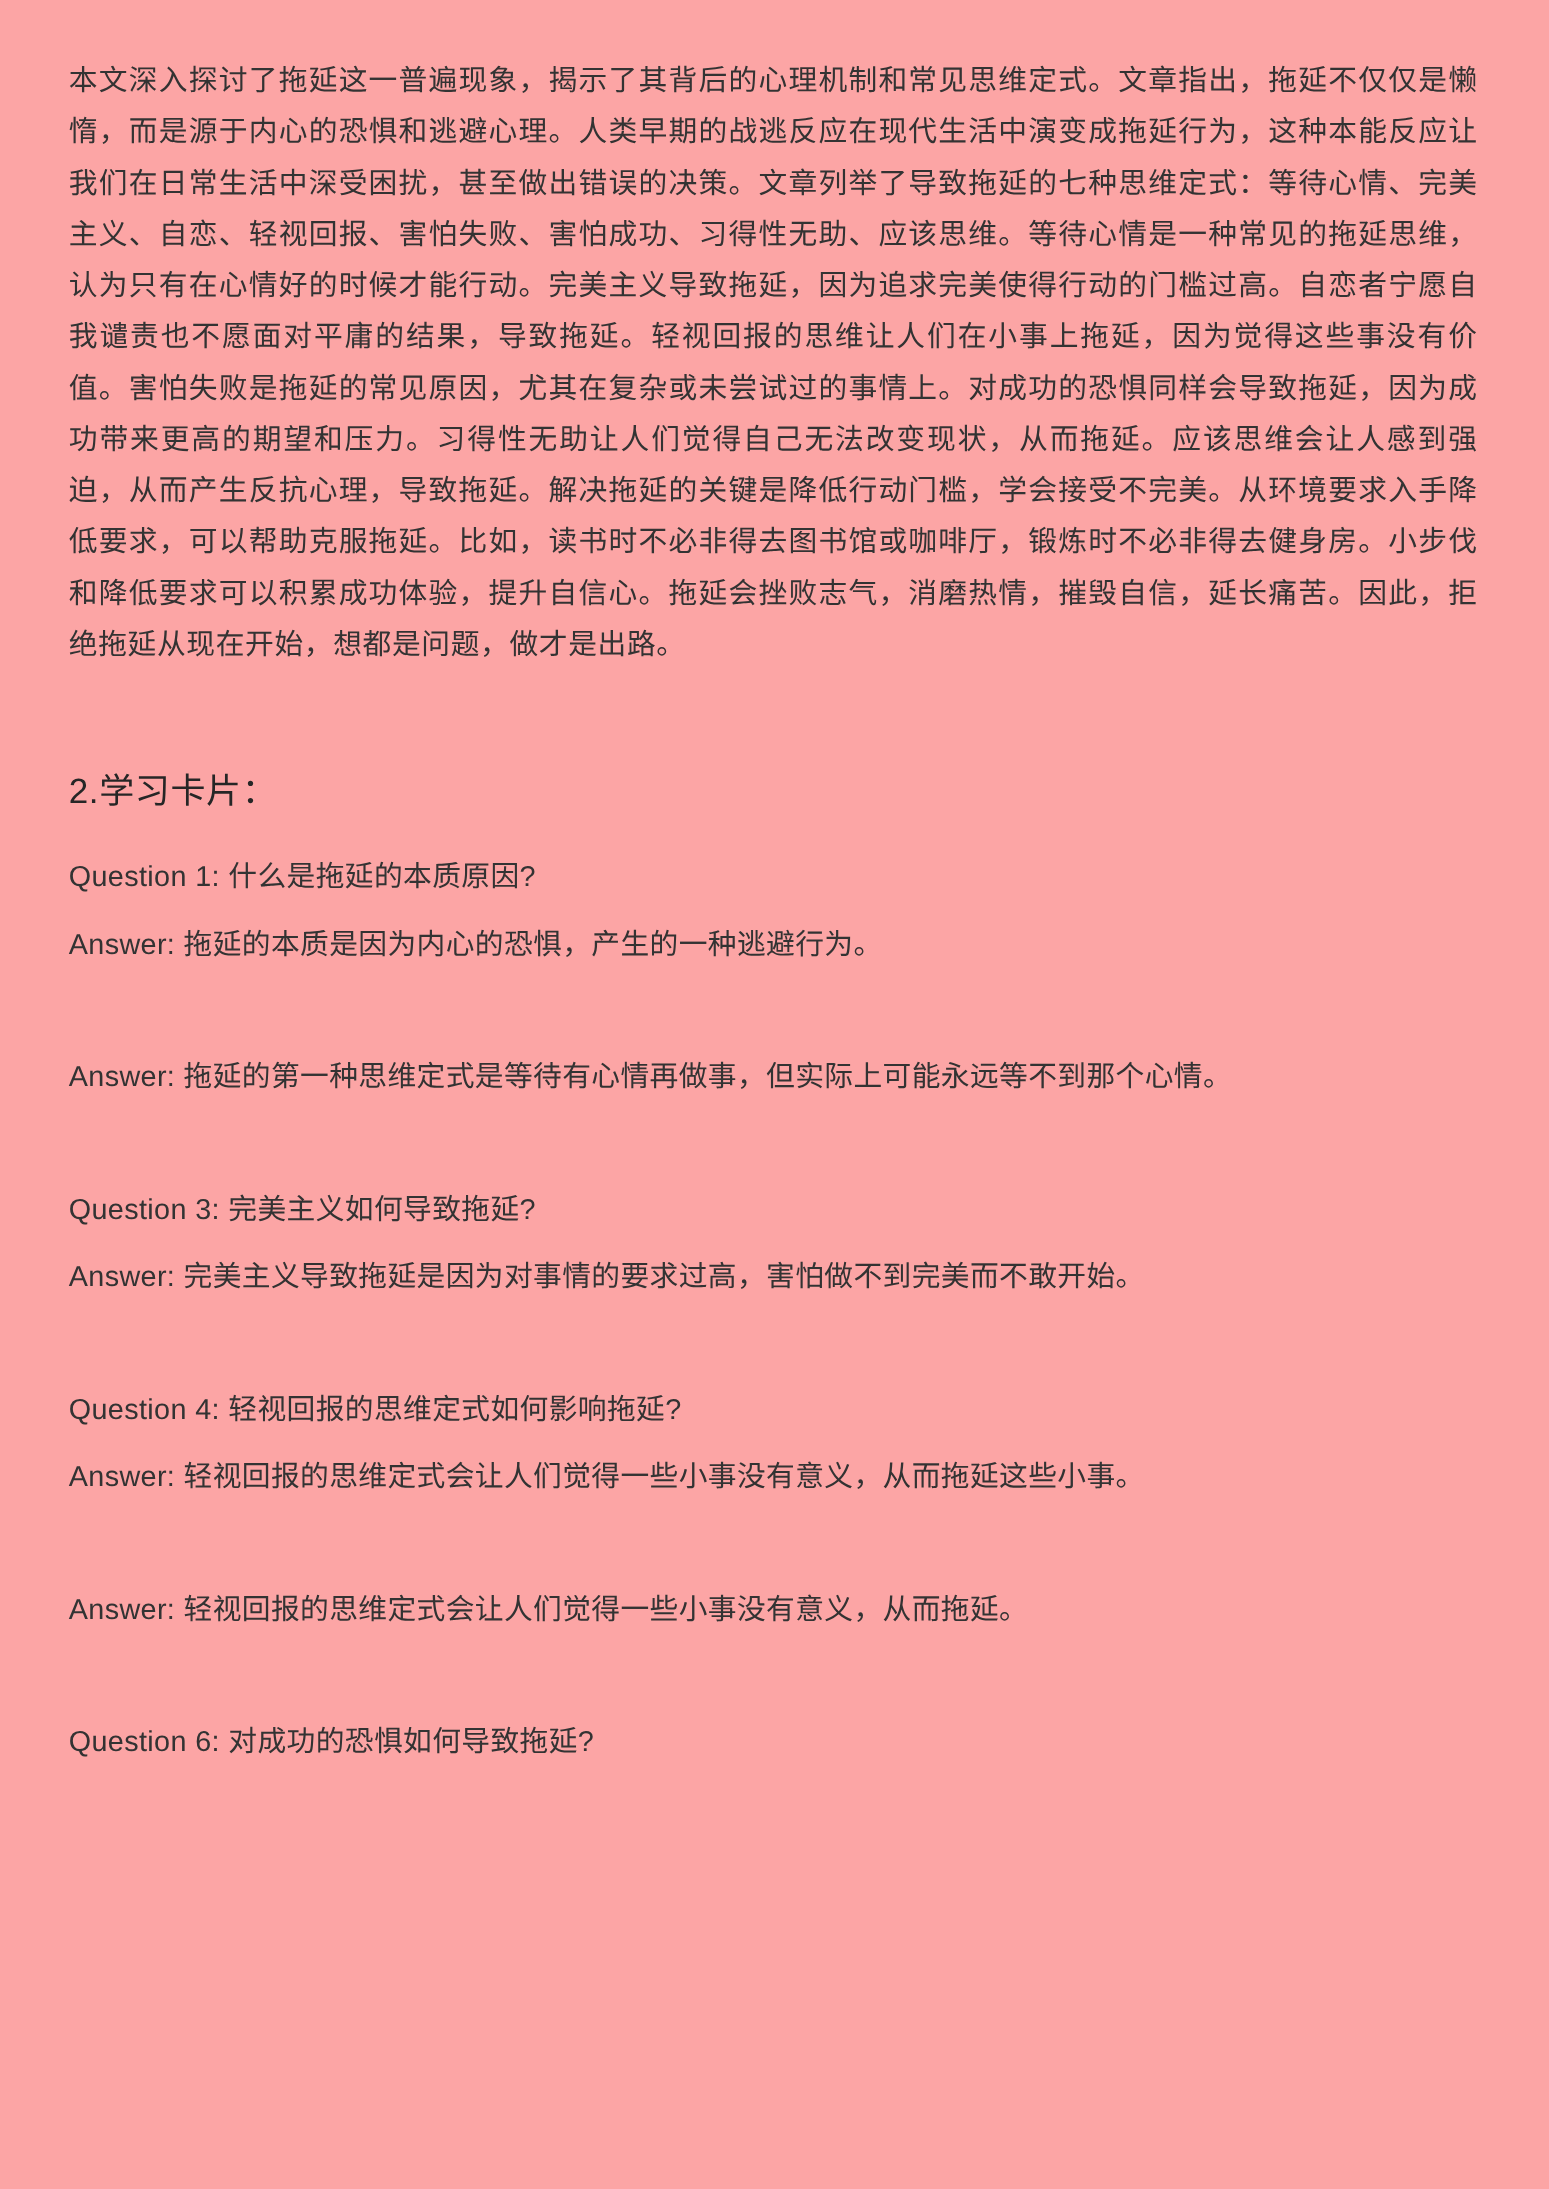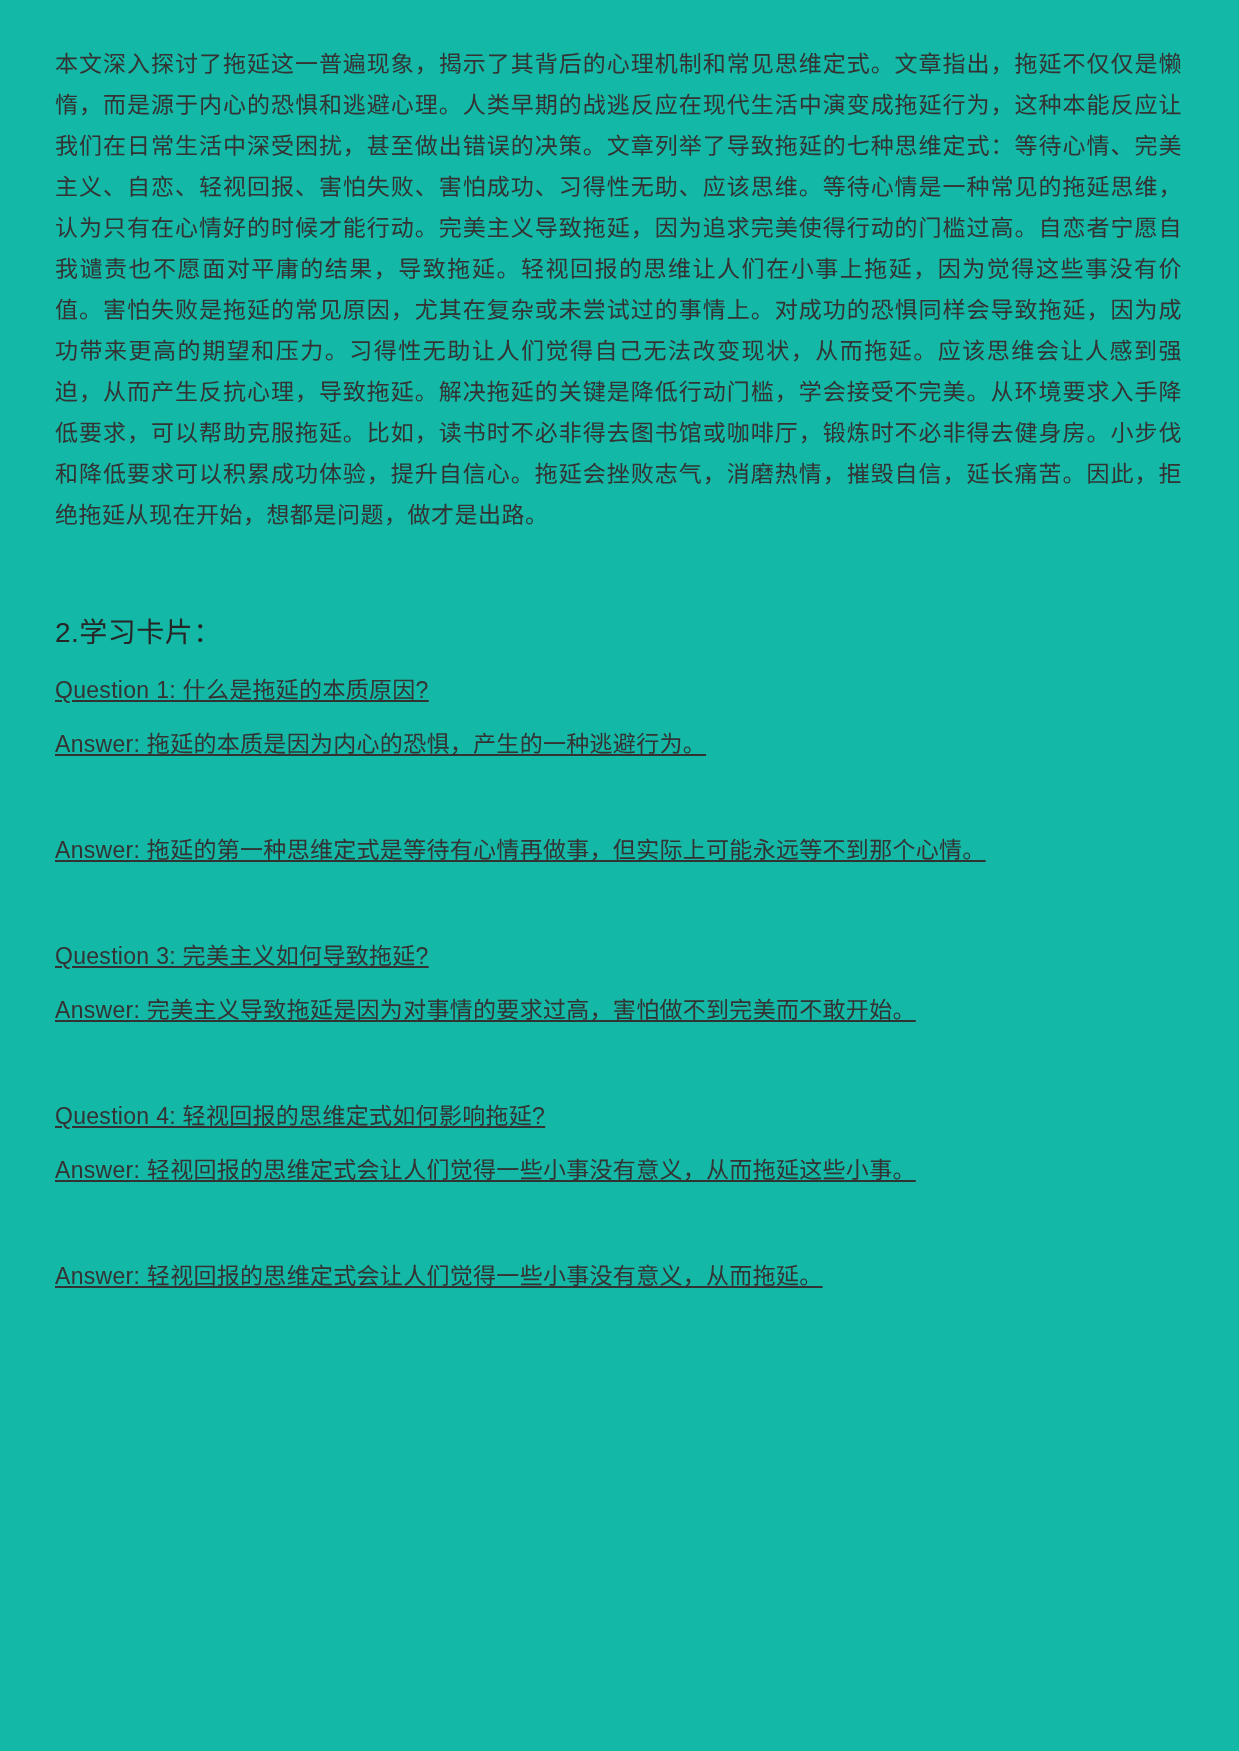--- a/index.html
+++ b/index.html
@@ -12,43 +12,42 @@
     min-height: 1751px;
     font-family: "Liberation Sans", "DejaVu Sans", sans-serif;
     color: #333333;
     -webkit-font-smoothing: antialiased;
   }
   .page {
     box-sizing: border-box;
     width: 1239px;
     min-height: 1751px;
     padding: 44px 57px 40px 55px;
-    background: #14b8a6;
+    background: #fca5a5;
   }
   .summary {
     margin: 0;
     font-size: 23px;
     line-height: 41px;
     letter-spacing: 0.5px;
     text-align: justify;
     text-justify: inter-ideograph;
     color: #333333;
     word-break: break-all;
   }
   .section-heading {
     margin: 78px 0 0 0;
     font-size: 28px;
     line-height: 38px;
     font-weight: 400;
     color: #262626;
     letter-spacing: 0.5px;
   }
   .flashcards {
-    margin-top: 18px;
-    text-decoration: underline;
+    margin-top: 29px;
   }
   .flashcard .question,
   .flashcard .answer {
     margin: 0;
     font-size: 23px;
     line-height: 41px;
     letter-spacing: 0.3px;
     color: #333333;
     text-align: left;
   }
@@ -87,16 +86,17 @@
     <div class="flashcard">
       <p class="question">Question 4: 轻视回报的思维定式如何影响拖延?</p>
       <p class="answer">Answer: 轻视回报的思维定式会让人们觉得一些小事没有意义，从而拖延这些小事。</p>
     </div>
 
     <div class="flashcard">
       <p class="answer">Answer: 轻视回报的思维定式会让人们觉得一些小事没有意义，从而拖延。</p>
     </div>
 
     <div class="flashcard">
+      <p class="question">Question 6: 对成功的恐惧如何导致拖延?</p>
     </div>
 
   </div>
 </div>
 
 </body></html>

